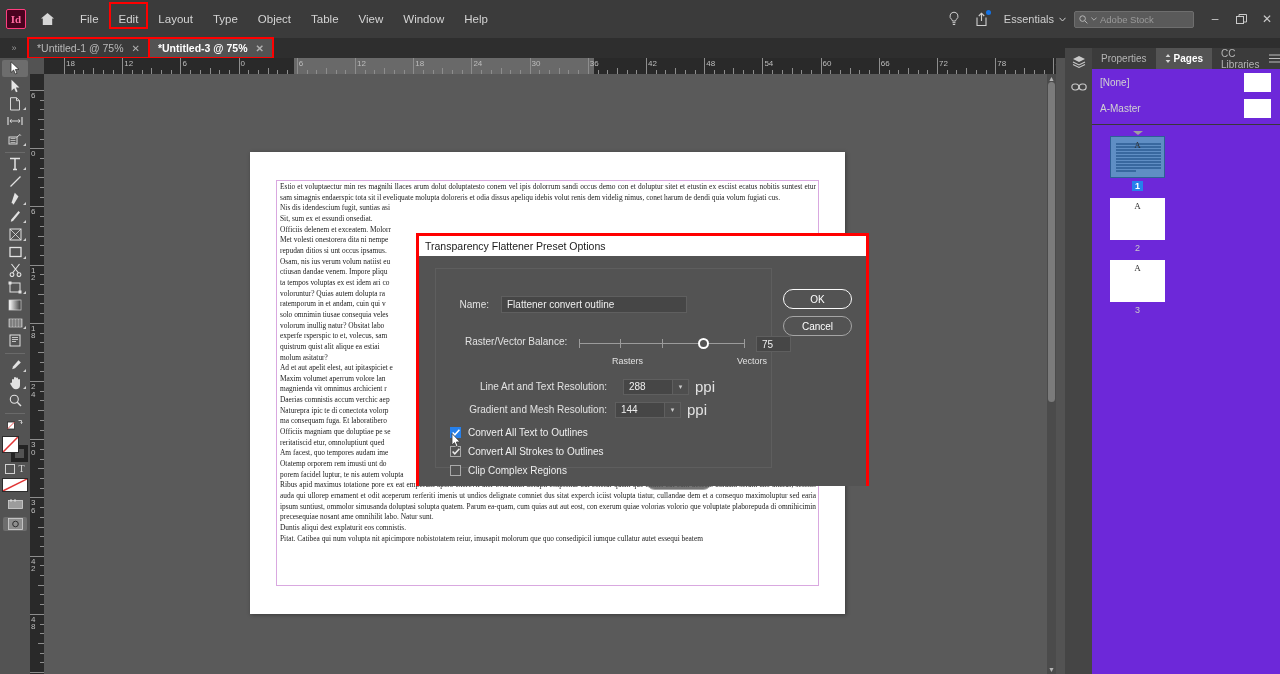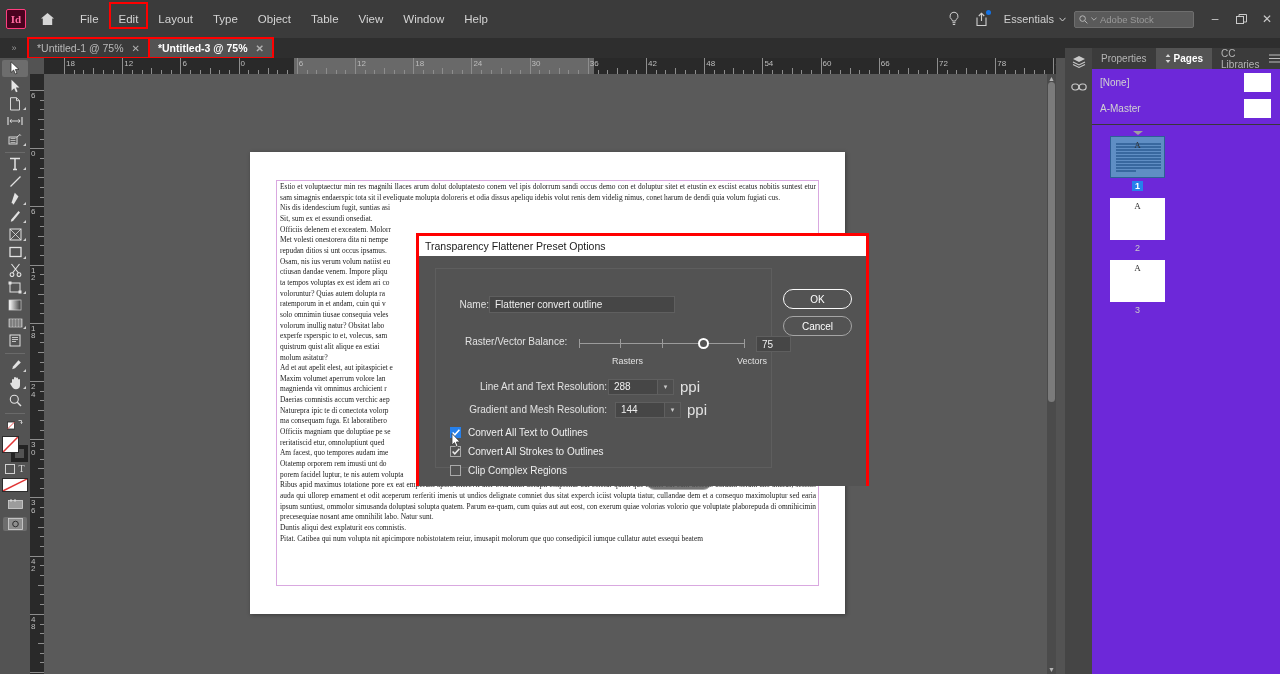--- a/index.html
+++ b/index.html
@@ -801,42 +801,42 @@
   <div class="dlg-shadowbar"></div>
   <div class="ghostbtn"></div>
 
   <div class="dialog">
     <div class="dlg-title">Transparency Flattener Preset Options</div>
     <div class="dlg-body">
       <div class="dlg-inner"></div>
 
       <div class="fld-row" style="left:30px; top:40px;">
         <span class="fld-label" style="width:40px;">Name:</span>
-        <span class="txtinput" style="width:186px; margin-left:0;">Flattener convert outline</span>
+        <span class="txtinput" style="width:186px; margin-left:12px;">Flattener convert outline</span>
       </div>
 
       <div class="fld-row" style="left:46px; top:80px;">
         <span class="fld-label">Raster/Vector Balance:</span>
       </div>
       <div class="sliderwrap" style="left:160px; top:80px; width:168px; height:16px;">
         <div class="slider-track" style="left:0; width:166px;"></div>
         <div class="slider-tick" style="left:0;"></div>
         <div class="slider-tick" style="left:41px;"></div>
         <div class="slider-tick" style="left:83px;"></div>
         <div class="slider-tick" style="left:124px;"></div>
         <div class="slider-tick" style="left:165px;"></div>
         <div class="slider-knob" style="left:119px;"></div>
       </div>
       <span class="numinput" style="position:absolute; left:337px; top:80px; width:35px;">75</span>
       <span class="slider-cap" style="left:193px; top:100px;">Rasters</span>
       <span class="slider-cap" style="left:318px; top:100px;">Vectors</span>
 
       <div class="fld-row" style="left:44px; top:122px;">
         <span class="fld-label" style="width:144px;">Line Art and Text Resolution:</span>
-        <span class="numinput" style="margin-left:1px;">288</span>
+        <span class="numinput" style="margin-left:16px;">288</span>
         <span class="dd-arrow">▾</span>
         <span class="unit">ppi</span>
       </div>
 
       <div class="fld-row" style="left:27px; top:145px;">
         <span class="fld-label" style="width:161px;">Gradient and Mesh Resolution:</span>
         <span class="numinput" style="margin-left:8px;">144</span>
         <span class="dd-arrow">▾</span>
         <span class="unit">ppi</span>
       </div>

